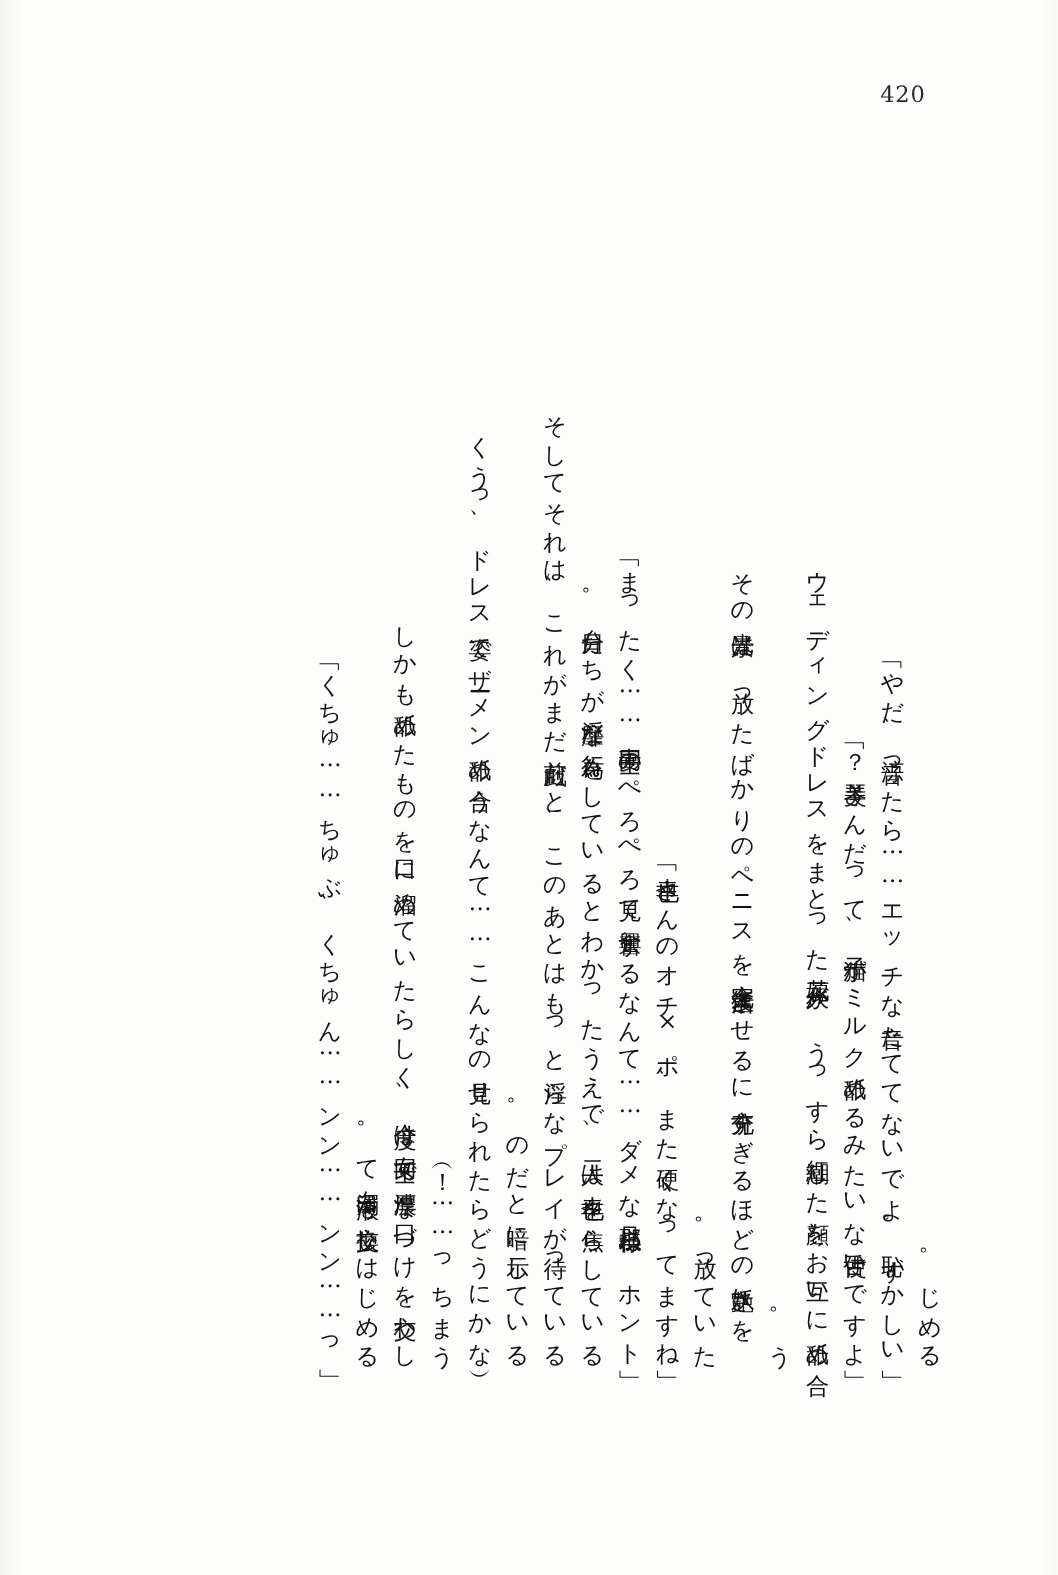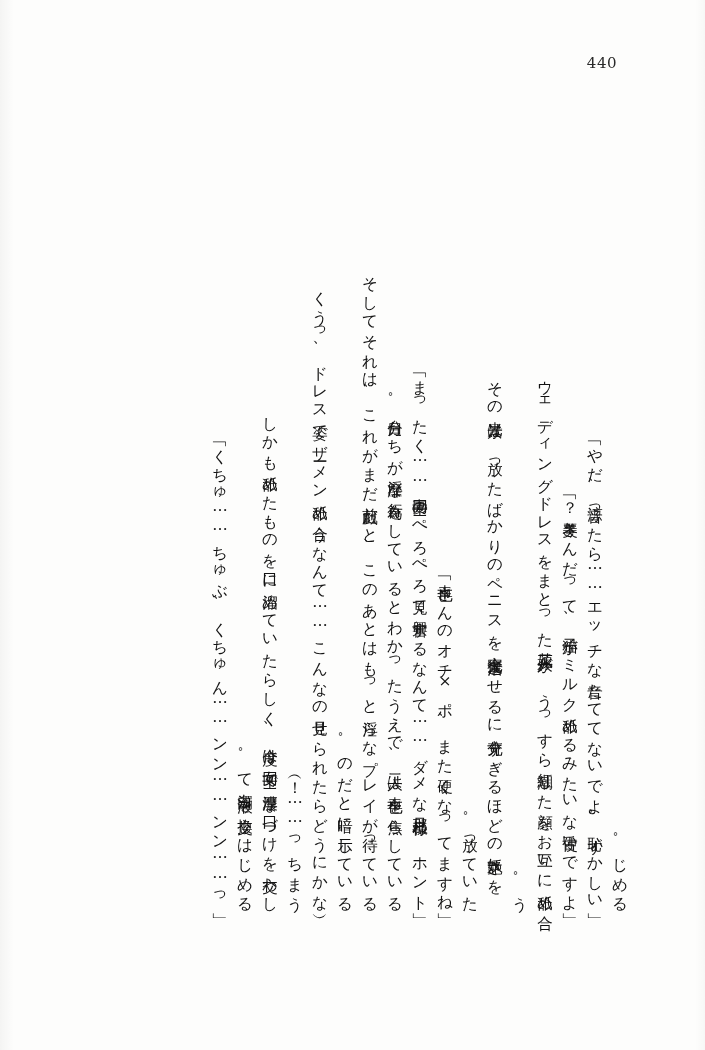--- a/index.html
+++ b/index.html
@@ -82,21 +82,21 @@
     width: 10px;
     background: linear-gradient(to left, rgba(0,0,0,0.025), rgba(0,0,0,0));
     pointer-events: none;
   }
 </style>
 </head>
 <body>
 
 <div id="page">
 
-  <div id="page-number">440</div>
+  <div id="page-number">420</div>
 
   <div id="text-body">
       <div class="col">じめる。</div>
       <div class="col">「やだ、涼音ったら……エッチな音たててないでよ。恥ずかしい」</div>
       <div class="col">「美琴さんだって、子猫がミルク舐めるみたいな舌使いですよ？」</div>
       <div class="col">ウェディングドレスをまとった花嫁二人が、うっすら紅潮した顔をお互いに舐め合</div>
       <div class="col">う。</div>
       <div class="col">　その光景は、放ったばかりのペニスを完全復活させるに充分すぎるほどの妖艶さを</div>
       <div class="col">放っていた。</div>
       <div class="col">「幸也さんのオチ×ポ、また硬くなってますね」</div>

